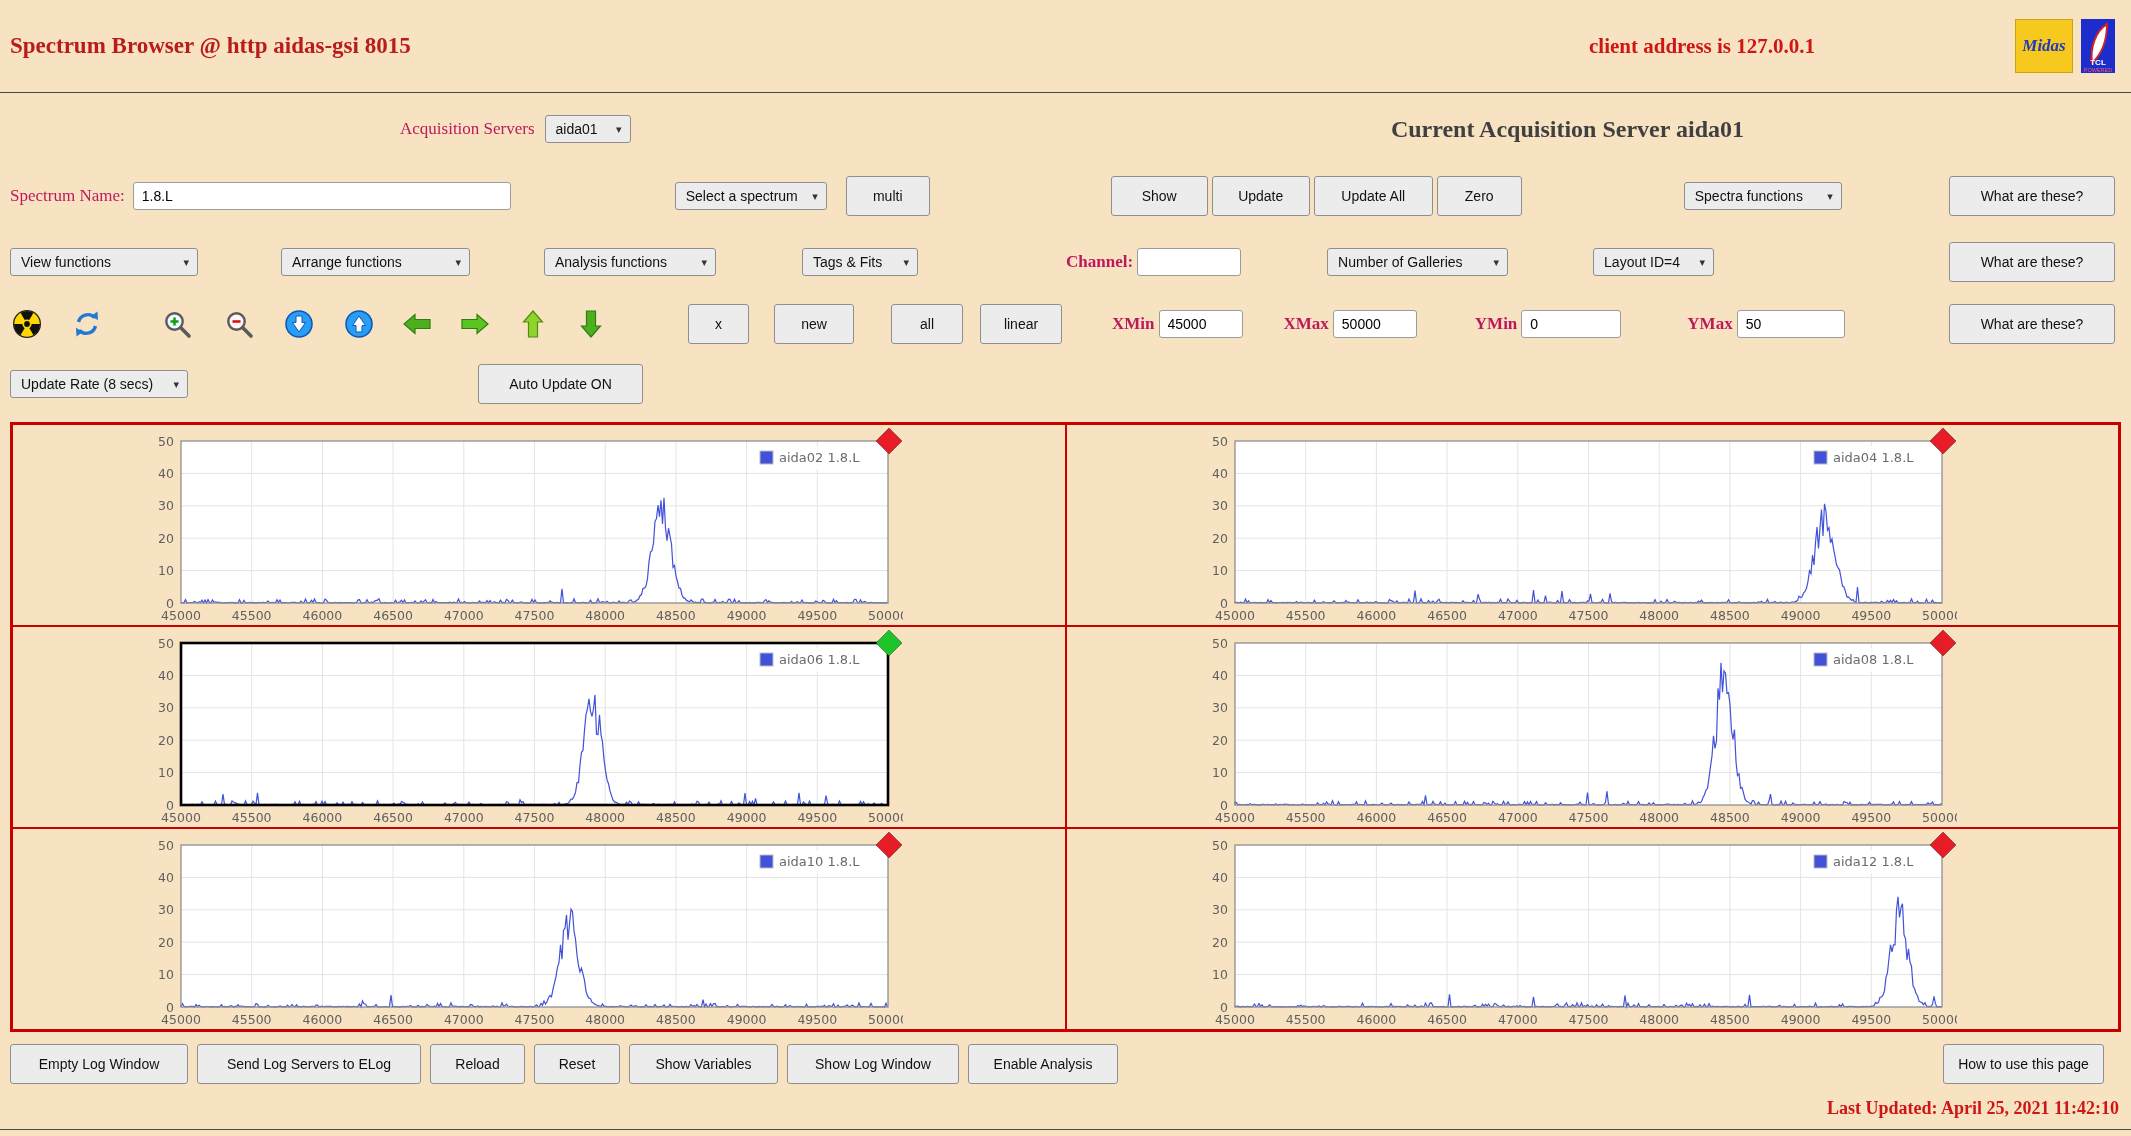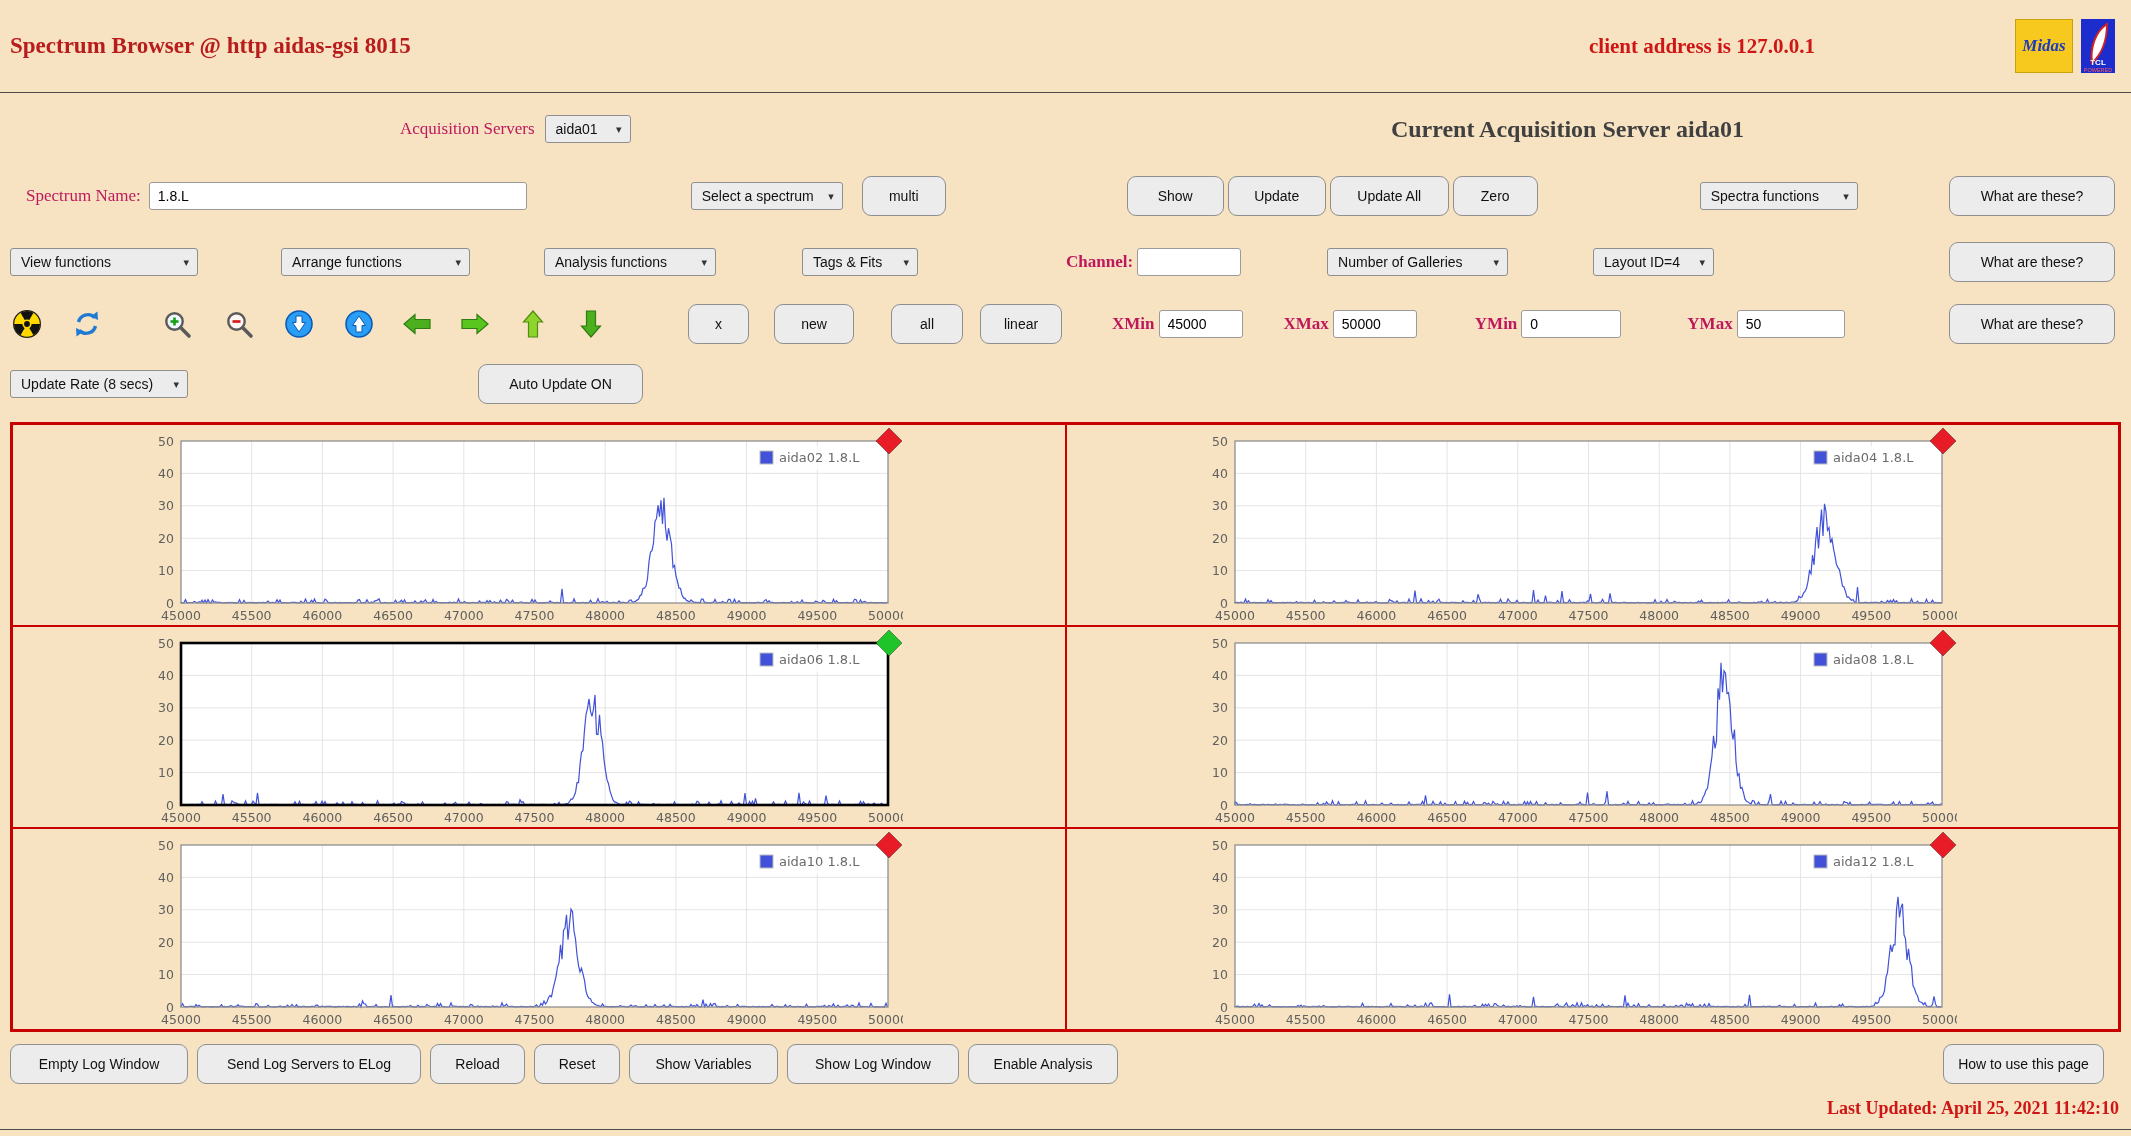--- a/index.html
+++ b/index.html
@@ -11,21 +11,21 @@
   .logos{display:flex;align-items:center;gap:8px;margin-left:200px;margin-right:6px;border-radius:27px;}
   .logo-midas{width:58px;height:54px;background:#f7c81e;border:1px solid #c9a30b;display:flex;align-items:center;justify-content:center;box-sizing:border-box;}
   .midas-word{font-family:"Liberation Serif",serif;font-style:italic;font-weight:bold;font-size:17px;color:#1d3bbf;}
   .logo-tcl{width:34px;height:54px;display:block;}
   hr.rule{border:none;border-top:1px solid #4a4a4a;margin:0;}
   .row{display:flex;align-items:center;}
   .rlabel{font-family:"Liberation Serif",serif;font-size:17px;color:#be185d;white-space:nowrap;}
   .rlabel.b{font-weight:bold;}
   .rheading{font-family:"Liberation Serif",serif;font-weight:bold;font-size:24px;color:#404040;white-space:nowrap;}
   .btn{display:inline-flex;align-items:center;justify-content:center;height:40px;padding:0 10px;
-       background:#ececec;border:1px solid #8f8f8f;border-radius:9px;font-family:"Liberation Sans",sans-serif;
+       background:#ececec;border:1px solid #8f8f8f;border-radius:3px;font-family:"Liberation Sans",sans-serif;
        font-size:14px;color:#111;cursor:pointer;box-sizing:border-box;white-space:nowrap;}
   .sel{display:inline-flex;align-items:center;justify-content:space-between;gap:8px;height:28px;
        padding:0 8px 0 10px;background:#ececec;border:1px solid #8f8f8f;border-radius:3px;
        font-size:14px;color:#111;cursor:pointer;box-sizing:border-box;white-space:nowrap;}
   .caret{font-size:11px;color:#333;line-height:1;}
   .inp{height:28px;border:1px solid #9b9b9b;border-radius:3px;padding:0 8px;font-size:14px;
        box-sizing:border-box;background:#fff;font-family:"Liberation Sans",sans-serif;}
   .what{margin-left:auto !important;margin-right:16px;width:166px;}
   .icon{width:30px;height:30px;flex:0 0 auto;display:inline-block;cursor:pointer;}
   .grid{display:grid;grid-template-columns:1fr 1fr;border:2px solid #c90000;margin:18px 10px 0 10px;}
@@ -64,21 +64,21 @@
   <div class="row" style="margin-top:22px">
     <span class="rlabel" style="margin-left:400px">Acquisition Servers</span>
     <div class="sel" style="margin-left:10px;width:86px">
       <span>aida01</span>
       <span class="caret">▾</span>
     </div>
     <span class="rheading" style="margin-left:auto;margin-right:387px">Current Acquisition Server aida01</span>
   </div>
 
   <div class="row" style="margin-top:33px">
-    <span class="rlabel" style="margin-left:26px">Spectrum Name:</span>
+    <span class="rlabel" style="margin-left:10px">Spectrum Name:</span>
     <input class="inp" style="margin-left: 8px; width: 378px;" value="1.8.L">
     <div class="sel" style="margin-left:164px;width:152px">
       <span>Select a spectrum</span>
       <span class="caret">▾</span>
     </div>
     <button class="btn" style="margin-left:19px;width:84px">multi</button>
     <button class="btn" style="margin-left:181px;width:97px">Show</button>
     <button class="btn" style="margin-left:4px;width:98px">Update</button>
     <button class="btn" style="margin-left:4px;width:119px">Update All</button>
     <button class="btn" style="margin-left:4px;width:85px">Zero</button>

